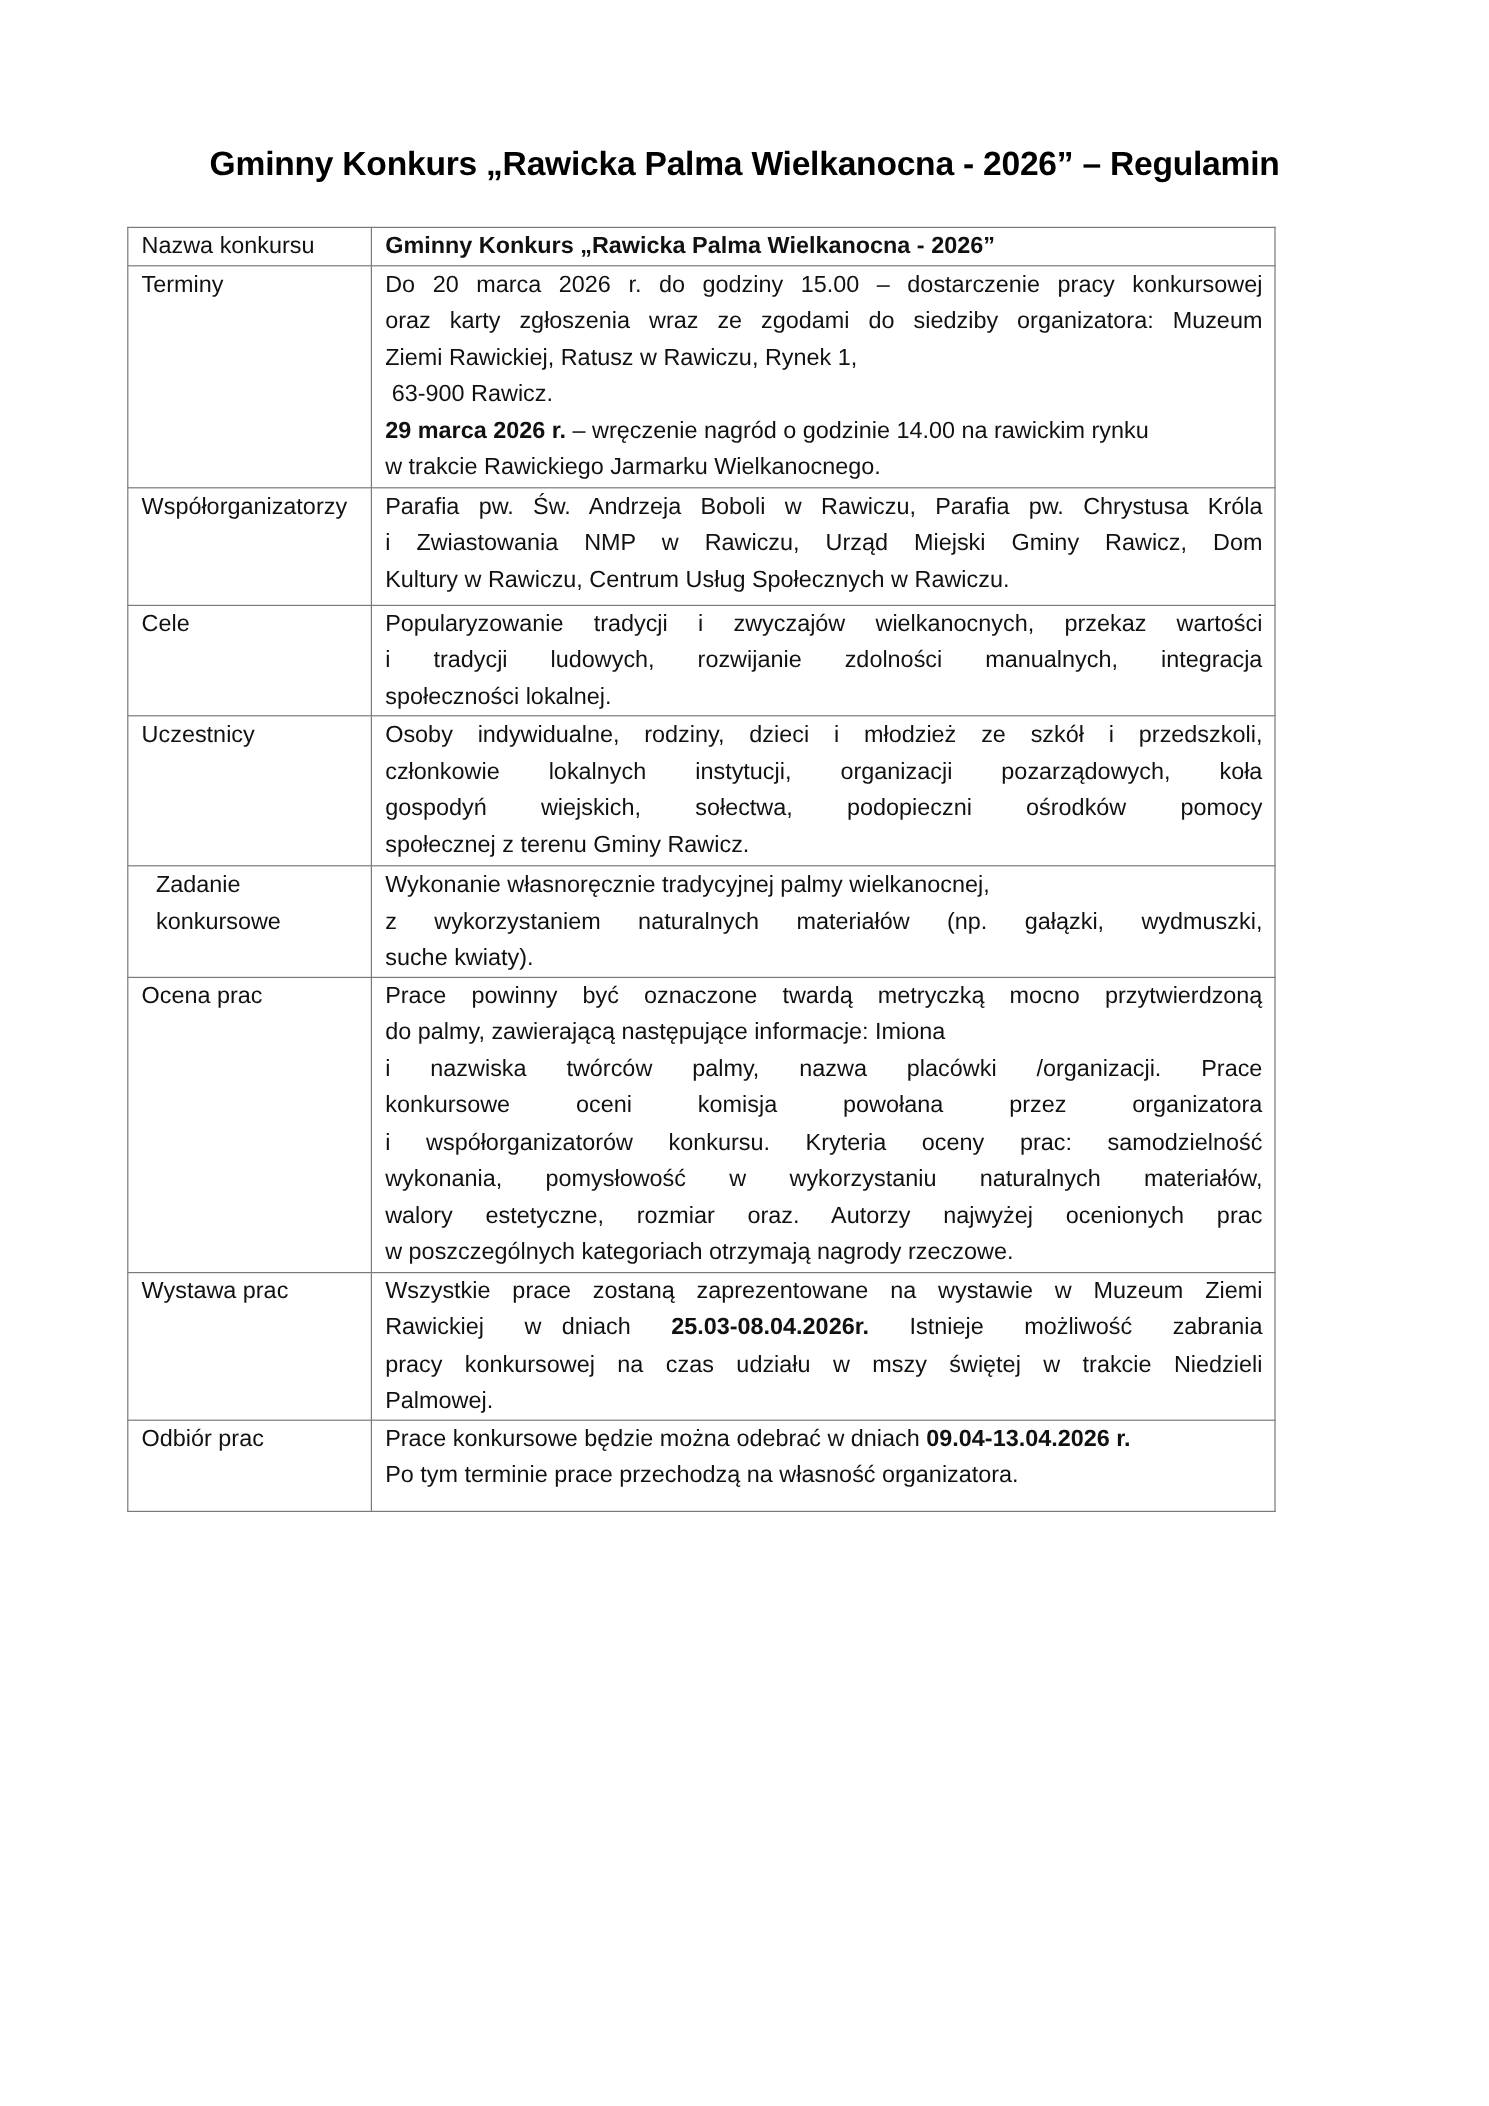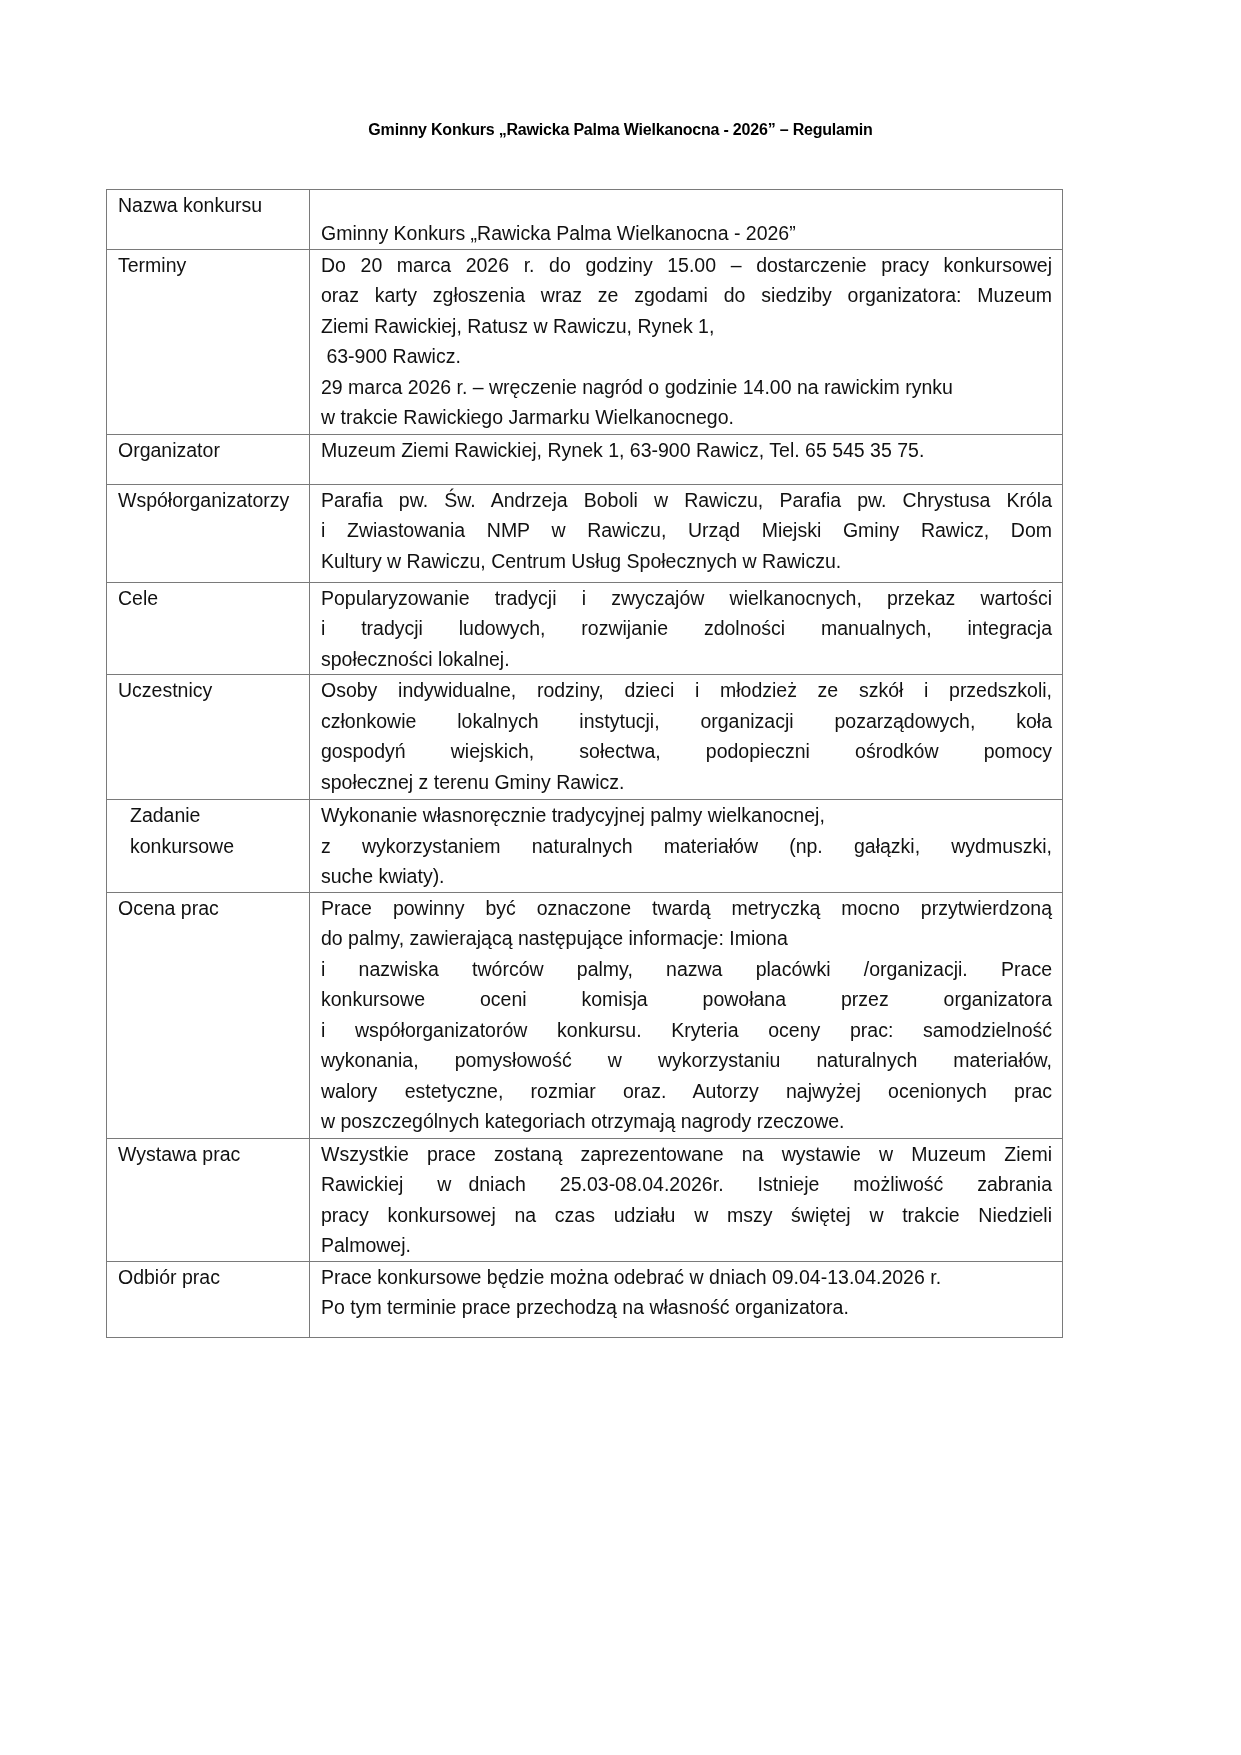--- a/index.html
+++ b/index.html
@@ -14,21 +14,21 @@
       font-family: "Liberation Sans", "DejaVu Sans", sans-serif;
       color: #111111;
       overflow: hidden;
     }
     .page-title {
       position: absolute;
       left: 0;
       top: 121px;
       width: 1241px;
       text-align: center;
-      font-size: 16px;
+      font-size: 28px;
       font-weight: bold;
       letter-spacing: -0.2px;
       color: #000000;
     }
     .reg-table {
       position: absolute;
       left: 106px;
       top: 189px;
       width: 957px;
       border-collapse: collapse;
@@ -42,21 +42,21 @@
       padding: 0 10px 0 11px;
       color: #111111;
     }
     .reg-table td.label-cell {
       width: 181px;
     }
     .reg-table td.content-cell {
       text-align: justify;
     }
     .left { text-align: left !important; }
-    .b { font-weight: normal; margin-top: 28px; }
+    .b { font-weight: bold; }
     .line { display: block; margin-left: 12px; }
     .jline {
       display: block;
       text-align: justify;
       text-align-last: justify;
     }
     .lline {
       display: block;
       text-align: left;
       text-align-last: left;
@@ -93,26 +93,20 @@
       <td class="content-cell">
         <span class="jline">Do 20 marca 2026 r. do godziny 15.00 – dostarczenie pracy konkursowej</span>
         <span class="jline">oraz karty zgłoszenia wraz ze zgodami do siedziby organizatora: Muzeum</span>
         <span class="lline">Ziemi Rawickiej, Ratusz w Rawiczu, Rynek 1,</span>
         <span class="lline" style="white-space:pre;"> 63-900 Rawicz.</span>
         <span class="lline"><span class="b">29 marca 2026 r.</span><span> – wręczenie nagród o godzinie 14.00 na rawickim rynku</span></span>
         <span class="lline">w trakcie Rawickiego Jarmarku Wielkanocnego.</span>
       </td>
     </tr>
 
-    <tr class="row-organizator">
-      <td class="label-cell">Organizator</td>
-      <td class="content-cell left">
-        <span class="lline">Muzeum Ziemi Rawickiej, Rynek 1, 63-900 Rawicz, Tel. 65 545 35 75.</span>
-      </td>
-    </tr>
 
     <tr class="row-wspol">
       <td class="label-cell">Współorganizatorzy</td>
       <td class="content-cell">
         <span class="jline">Parafia pw. Św. Andrzeja Boboli w Rawiczu, Parafia pw. Chrystusa Króla</span>
         <span class="jline">i Zwiastowania NMP w Rawiczu, Urząd Miejski Gminy Rawicz, Dom</span>
         <span class="lline">Kultury w Rawiczu, Centrum Usług Społecznych w Rawiczu.</span>
       </td>
     </tr>
 

